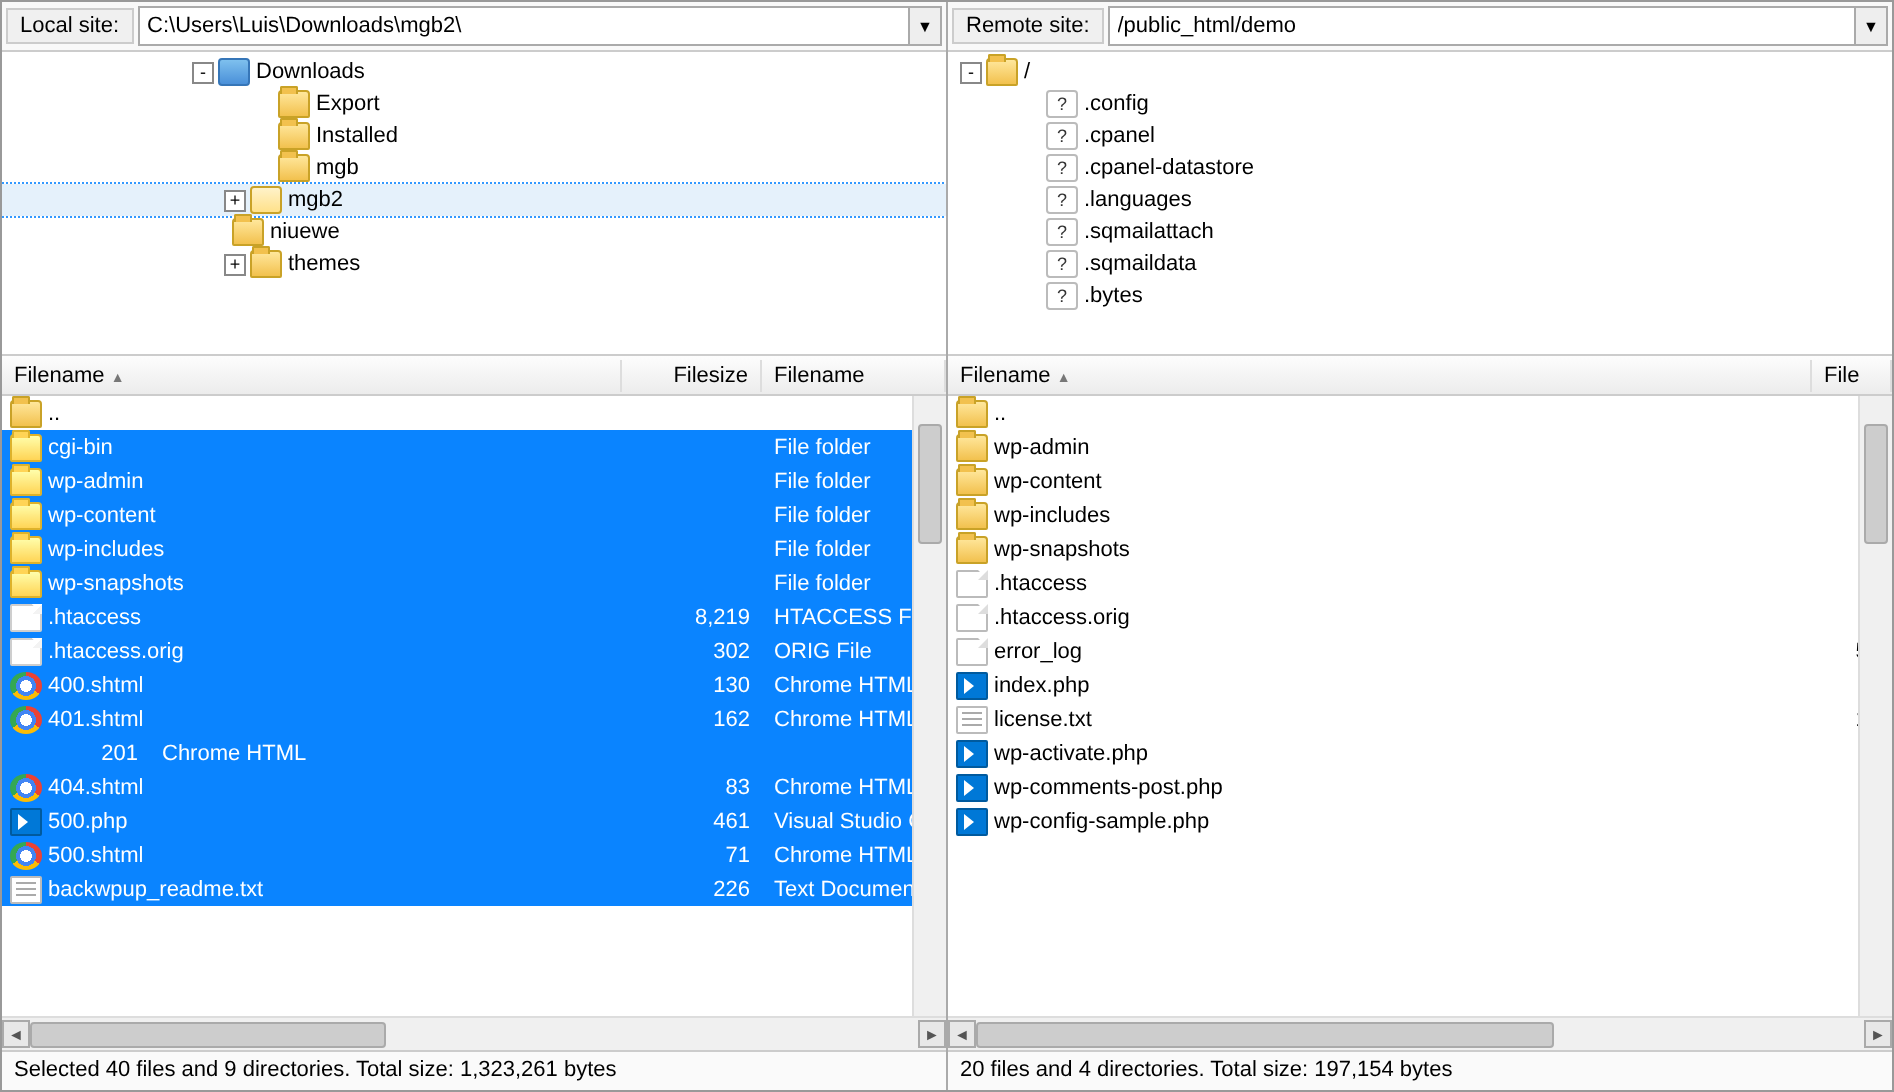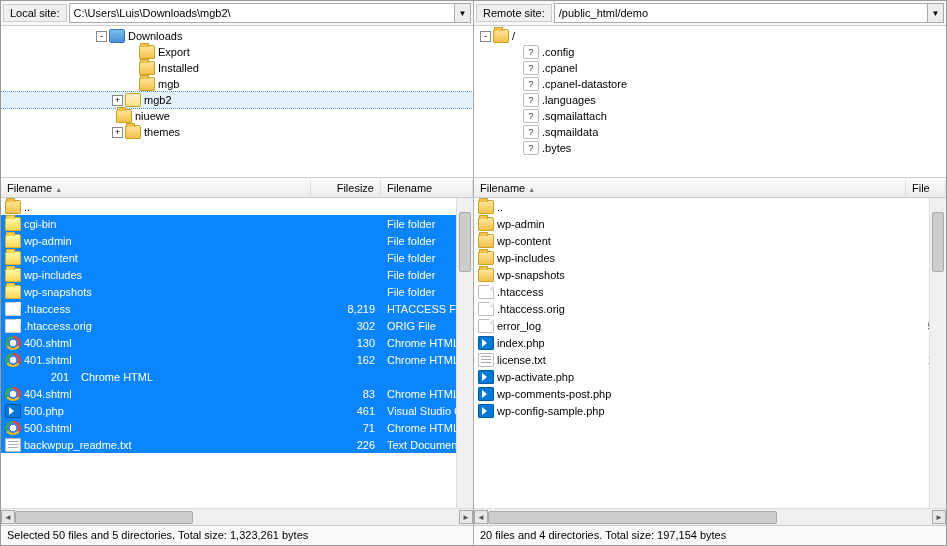--- a/index.html
+++ b/index.html
@@ -227,21 +227,21 @@
           <div class="vsb-thumb"></div>
         </div>
     </div>
     <div class="hsb" style="position:relative">
       <div class="hsb-btn hsb-l">◄</div>
       <div class="hsb-track">
           <div class="hsb-thumb"></div>
         </div>
       <div class="hsb-btn hsb-r">►</div>
     </div>
-    <div class="status">Selected 50 files and 5 directories. Total size: 1,323,261 bytes</div>
+    <div class="status">Selected 40 files and 9 directories. Total size: 1,323,261 bytes</div>
   </div>
 
   <div class="pane">
     <div class="path-row">
       <span class="path-label">Remote site:</span>
       <input class="path-input" value="/public_html/demo" style="">
       <span class="path-dd">▼</span>
     </div>
     <div class="tree" id="remote-tree">
         <div class="tree-item" style="padding-left: 6px;">

